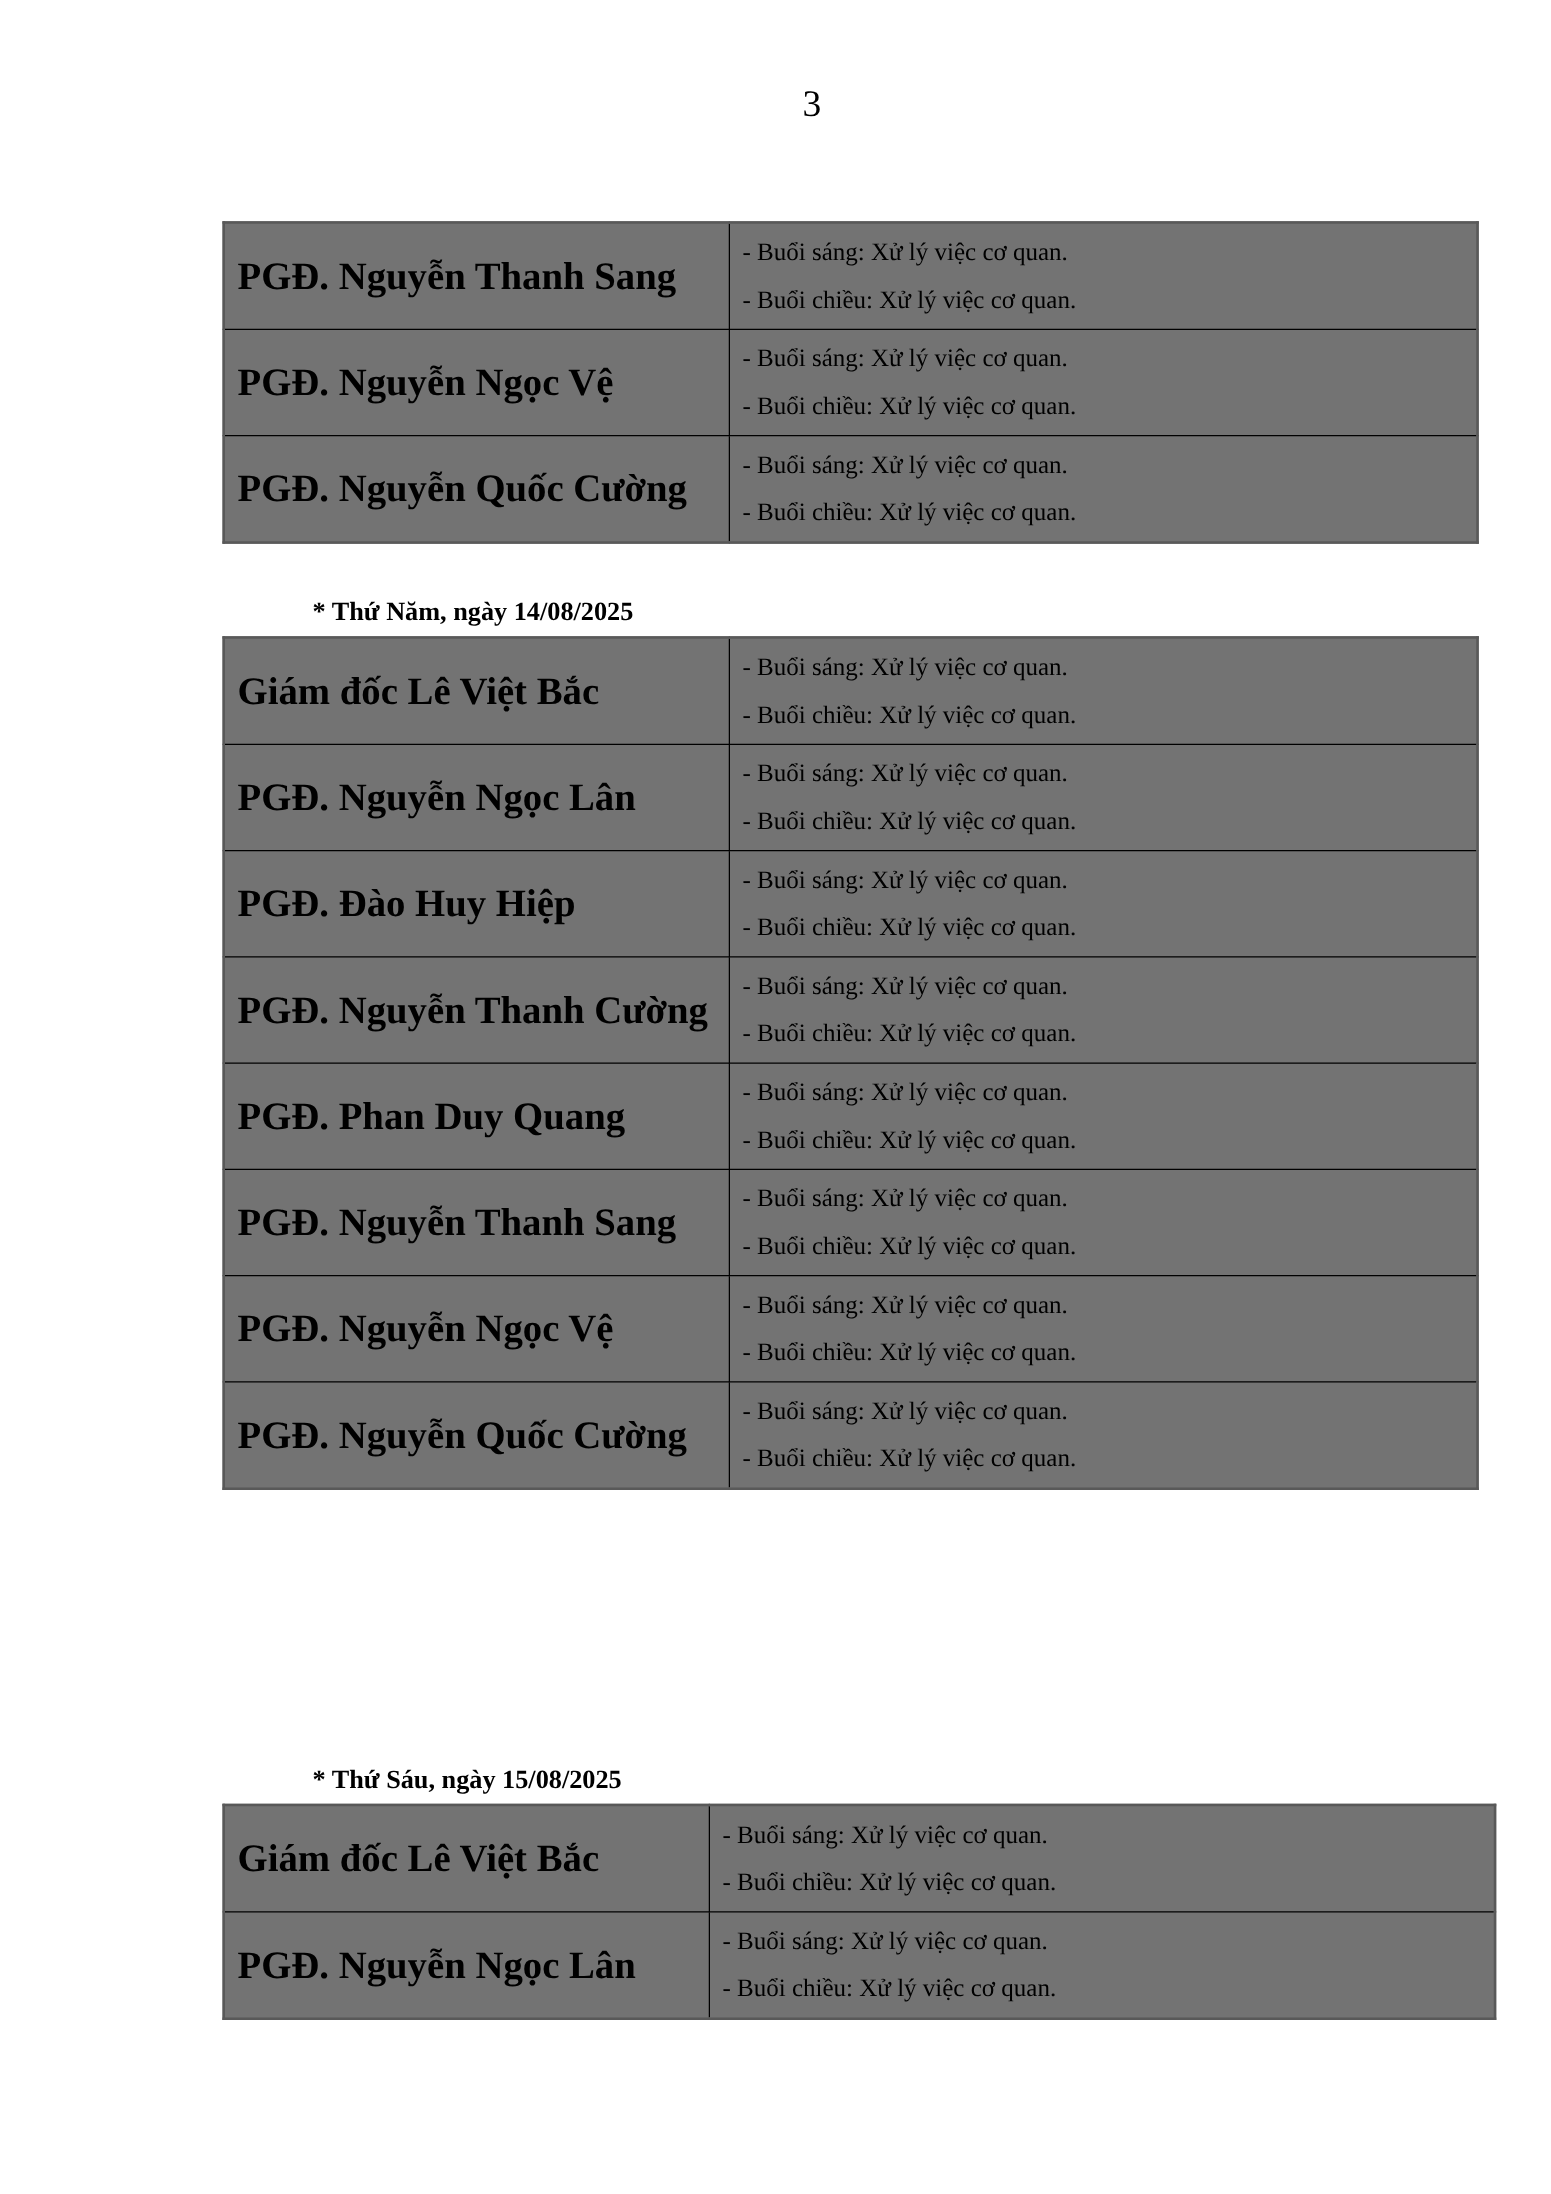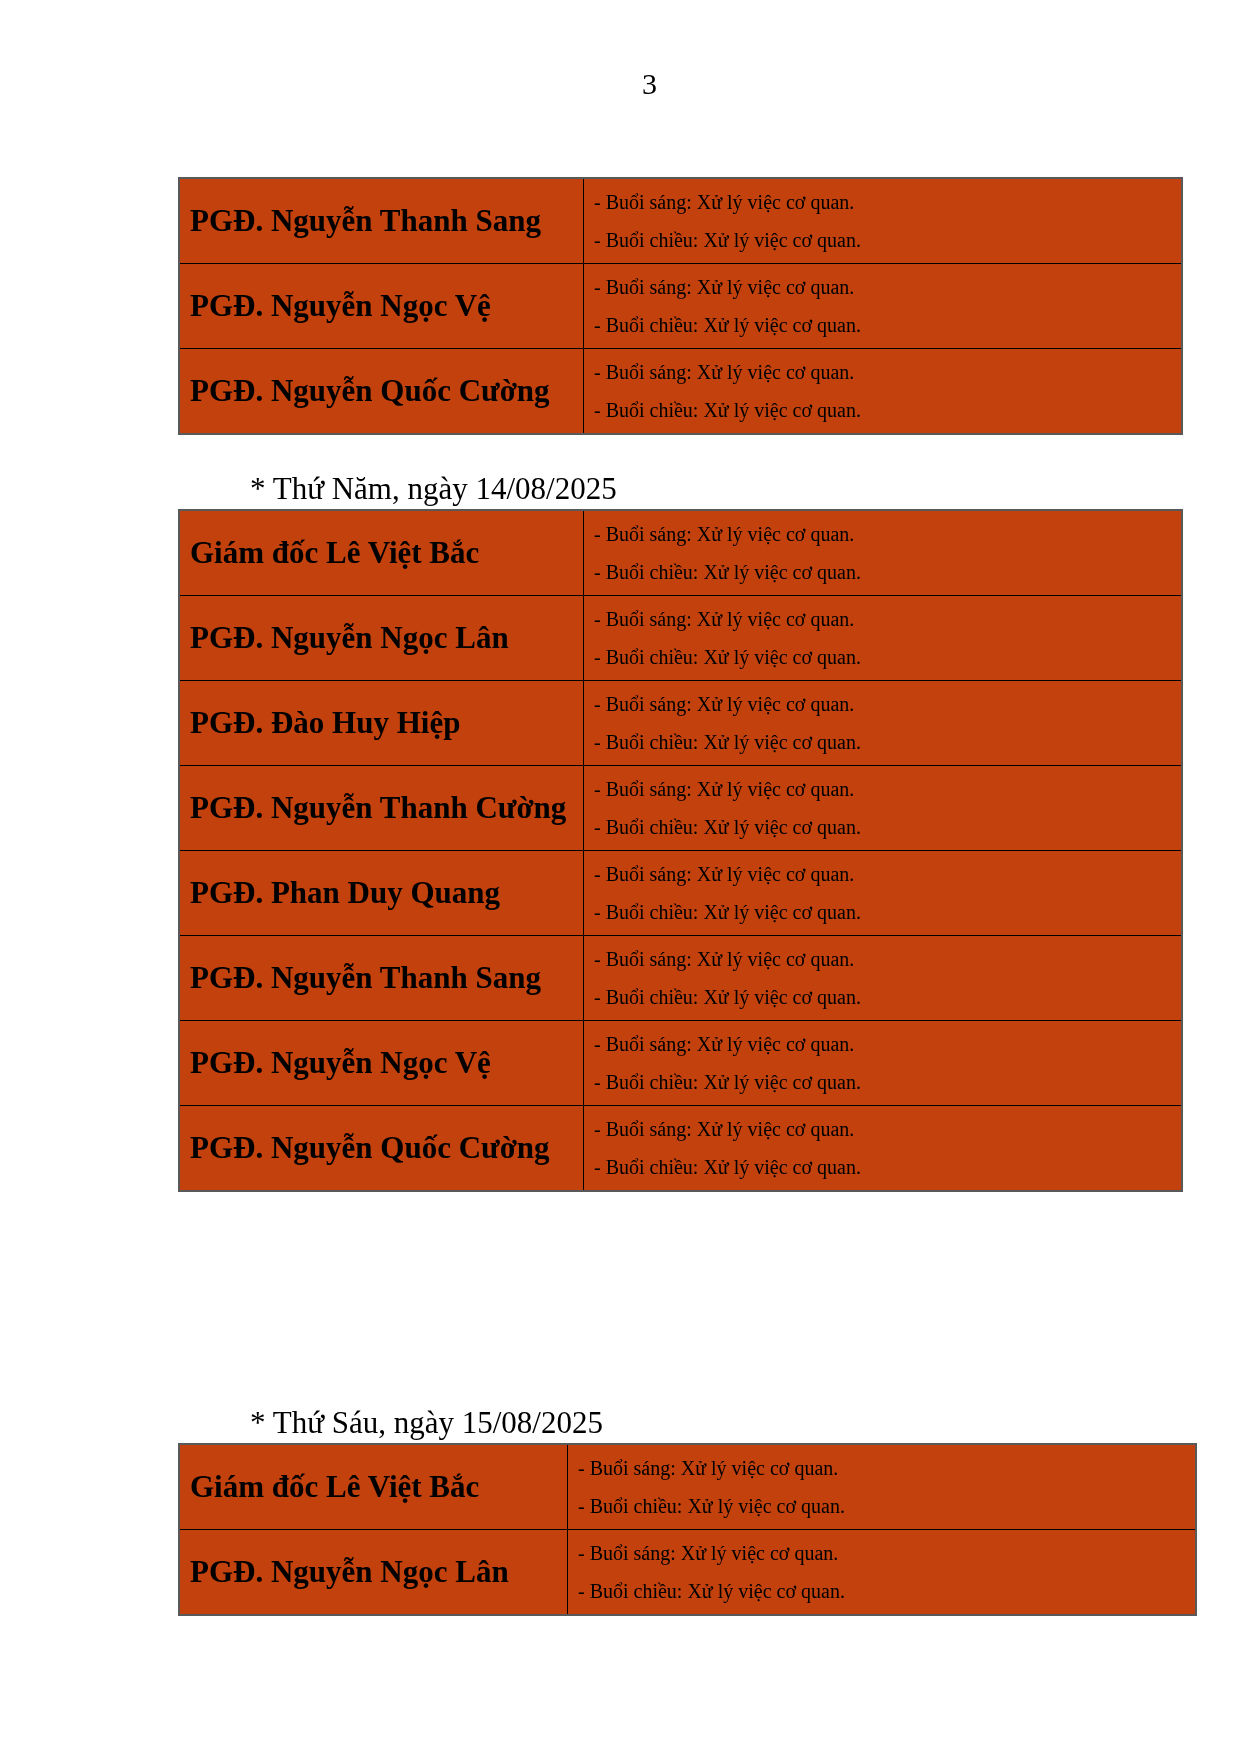--- a/index.html
+++ b/index.html
@@ -20,31 +20,31 @@
     text-align:center;
     text-indent:58px;
     font-size:30px;
     line-height:36px;
   }
   .section { position:absolute; left:178px; }
   #section-1 { top:177px; }
   #section-2 { top:472px; }
   #section-3 { top:1406px; }
   .day-heading {
-    font-size:31px;
-    font-weight:normal;
+    font-size:21px;
+    font-weight:bold;
     line-height:34px;
     margin:0 0 3px 0;
     padding-left:72px;
     white-space:nowrap;
   }
   table.schedule {
     border-collapse:collapse;
     table-layout:fixed;
-    background:#c2410c;
+    background:#737373;
     border:2px solid #595959;
   }
   table.schedule-a { width:1005px; }
   table.schedule-b { width:1019px; }
   table.schedule td { border:1.5px solid #000000; vertical-align:middle; }
   table.schedule-a td.name-cell { width:385px; }
   table.schedule-b td.name-cell { width:369px; }
   tr.sched-row { height:84px; }
   #section-3 tr.sched-row { height:83px; }
   .name-cell {

